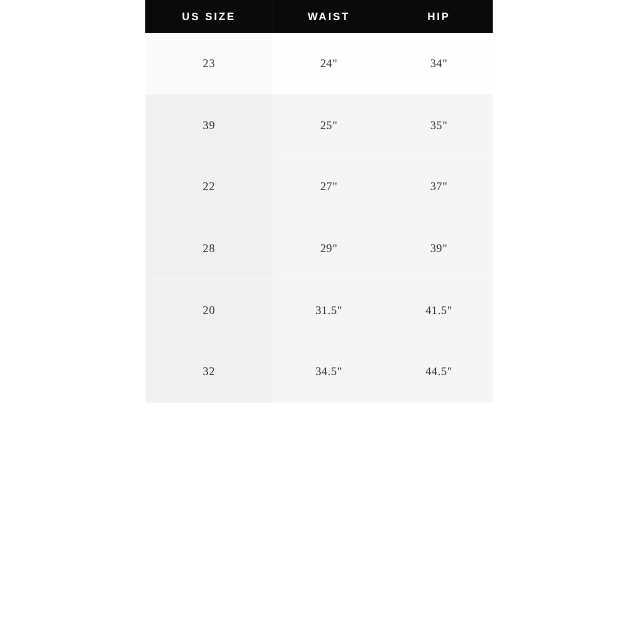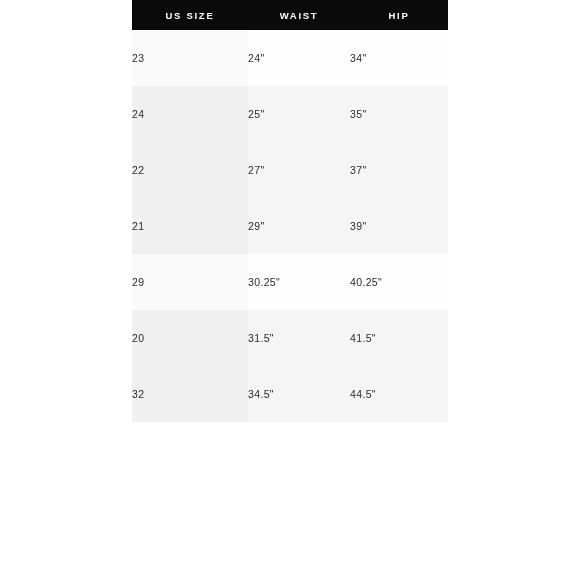--- a/index.html
+++ b/index.html
@@ -60,26 +60,28 @@
     text-transform: uppercase;
     text-align: center;
     vertical-align: middle;
     border: 0;
   }
 
   
   tbody td {
     height: 56px;
     padding: 0;
+    text-align: center;
     vertical-align: middle;
     font-size: 10.5px;
     font-weight: 400;
     letter-spacing: 0.35px;
     color: #2b2b2b;
     border: 0;
+    font-family: Liberation Serif, serif;
   }
 
   
   tbody tr.row-odd  td.cell-size  { background: #fafafa; }
   tbody tr.row-odd  td.cell-meas  { background: #fefefe; }
 
   tbody tr.row-even td.cell-size  { background: #f0f0f0; }
   tbody tr.row-even td.cell-meas  { background: #f5f5f5; }
 </style>
 </head>
@@ -103,38 +105,33 @@
         </tr>
       </thead>
 
       <tbody>
         <tr class="row-odd">
           <td class="cell-size">23</td>
           <td class="cell-meas">24"</td>
           <td class="cell-meas">34"</td>
         </tr>
         <tr class="row-even">
-          <td class="cell-size">24</td>
+          <td class="cell-size">39</td>
           <td class="cell-meas">25"</td>
           <td class="cell-meas">35"</td>
         </tr>
         <tr class="row-even">
           <td class="cell-size">22</td>
           <td class="cell-meas">27"</td>
           <td class="cell-meas">37"</td>
         </tr>
         <tr class="row-even">
-          <td class="cell-size">21</td>
+          <td class="cell-size">28</td>
           <td class="cell-meas">29"</td>
           <td class="cell-meas">39"</td>
-        </tr>
-        <tr class="row-odd">
-          <td class="cell-size">29</td>
-          <td class="cell-meas">30.25"</td>
-          <td class="cell-meas">40.25"</td>
         </tr>
         <tr class="row-even">
           <td class="cell-size">20</td>
           <td class="cell-meas">31.5"</td>
           <td class="cell-meas">41.5"</td>
         </tr>
         <tr class="row-even">
           <td class="cell-size">32</td>
           <td class="cell-meas">34.5"</td>
           <td class="cell-meas">44.5"</td>

